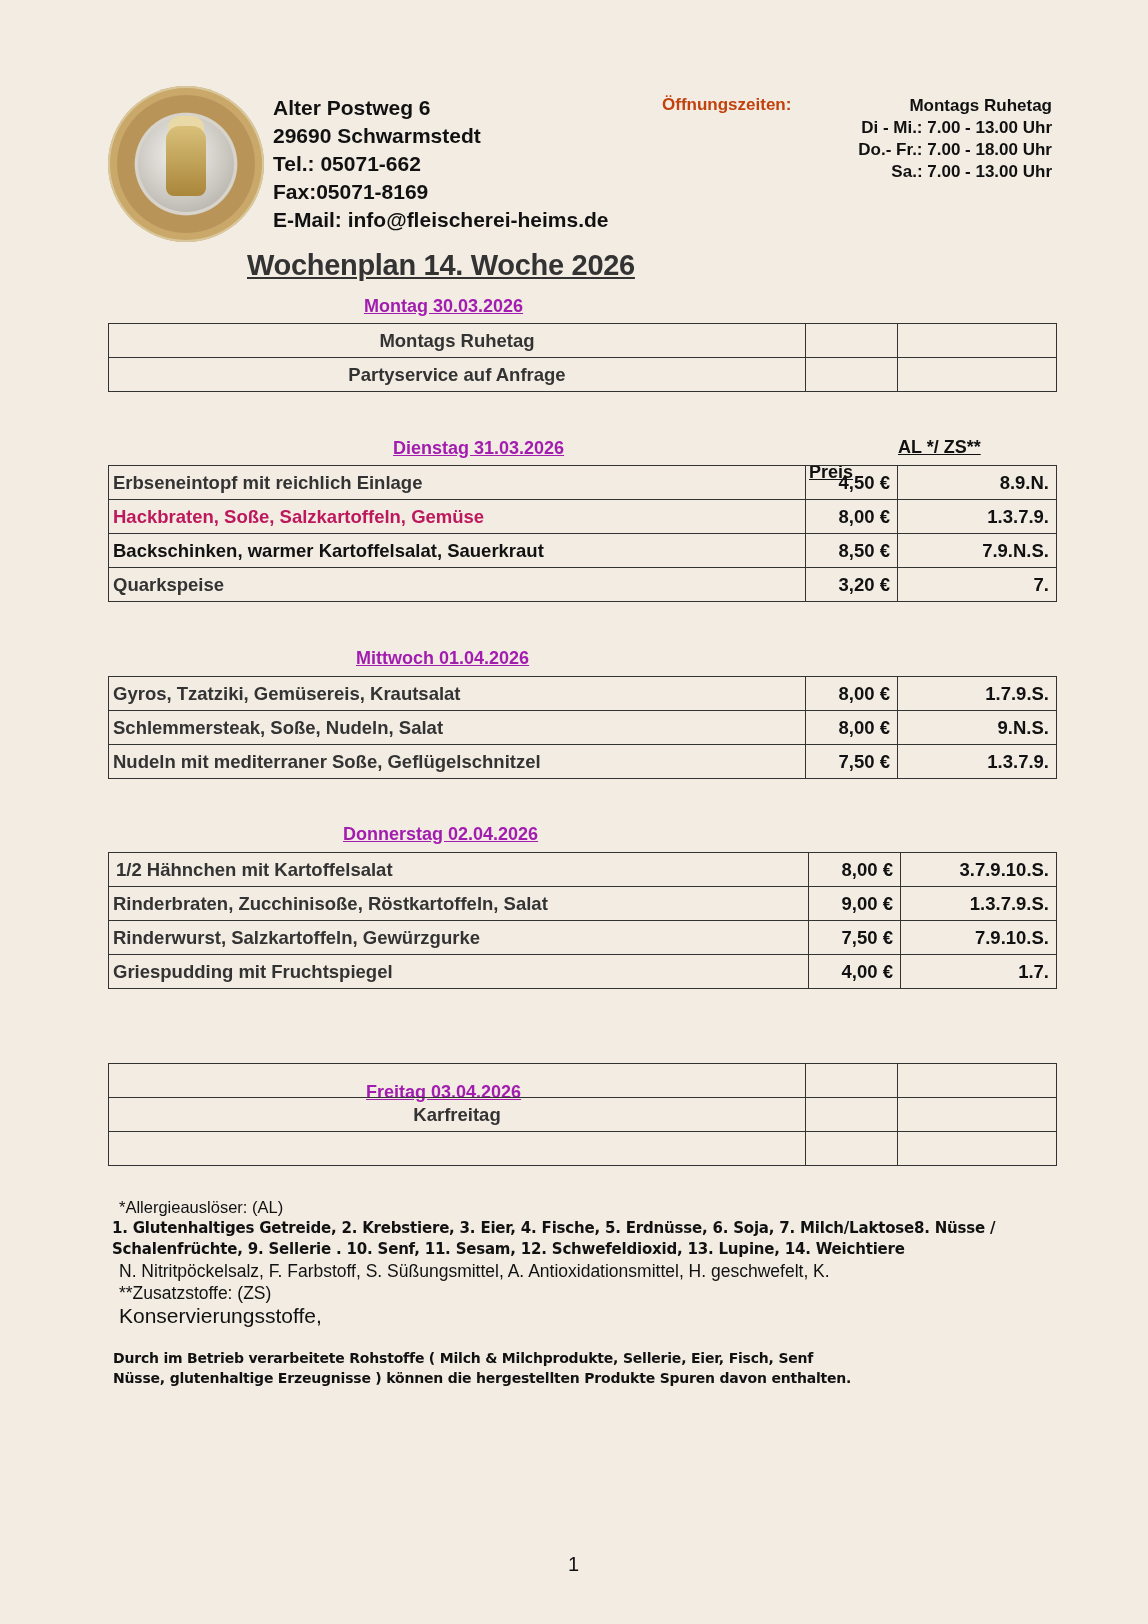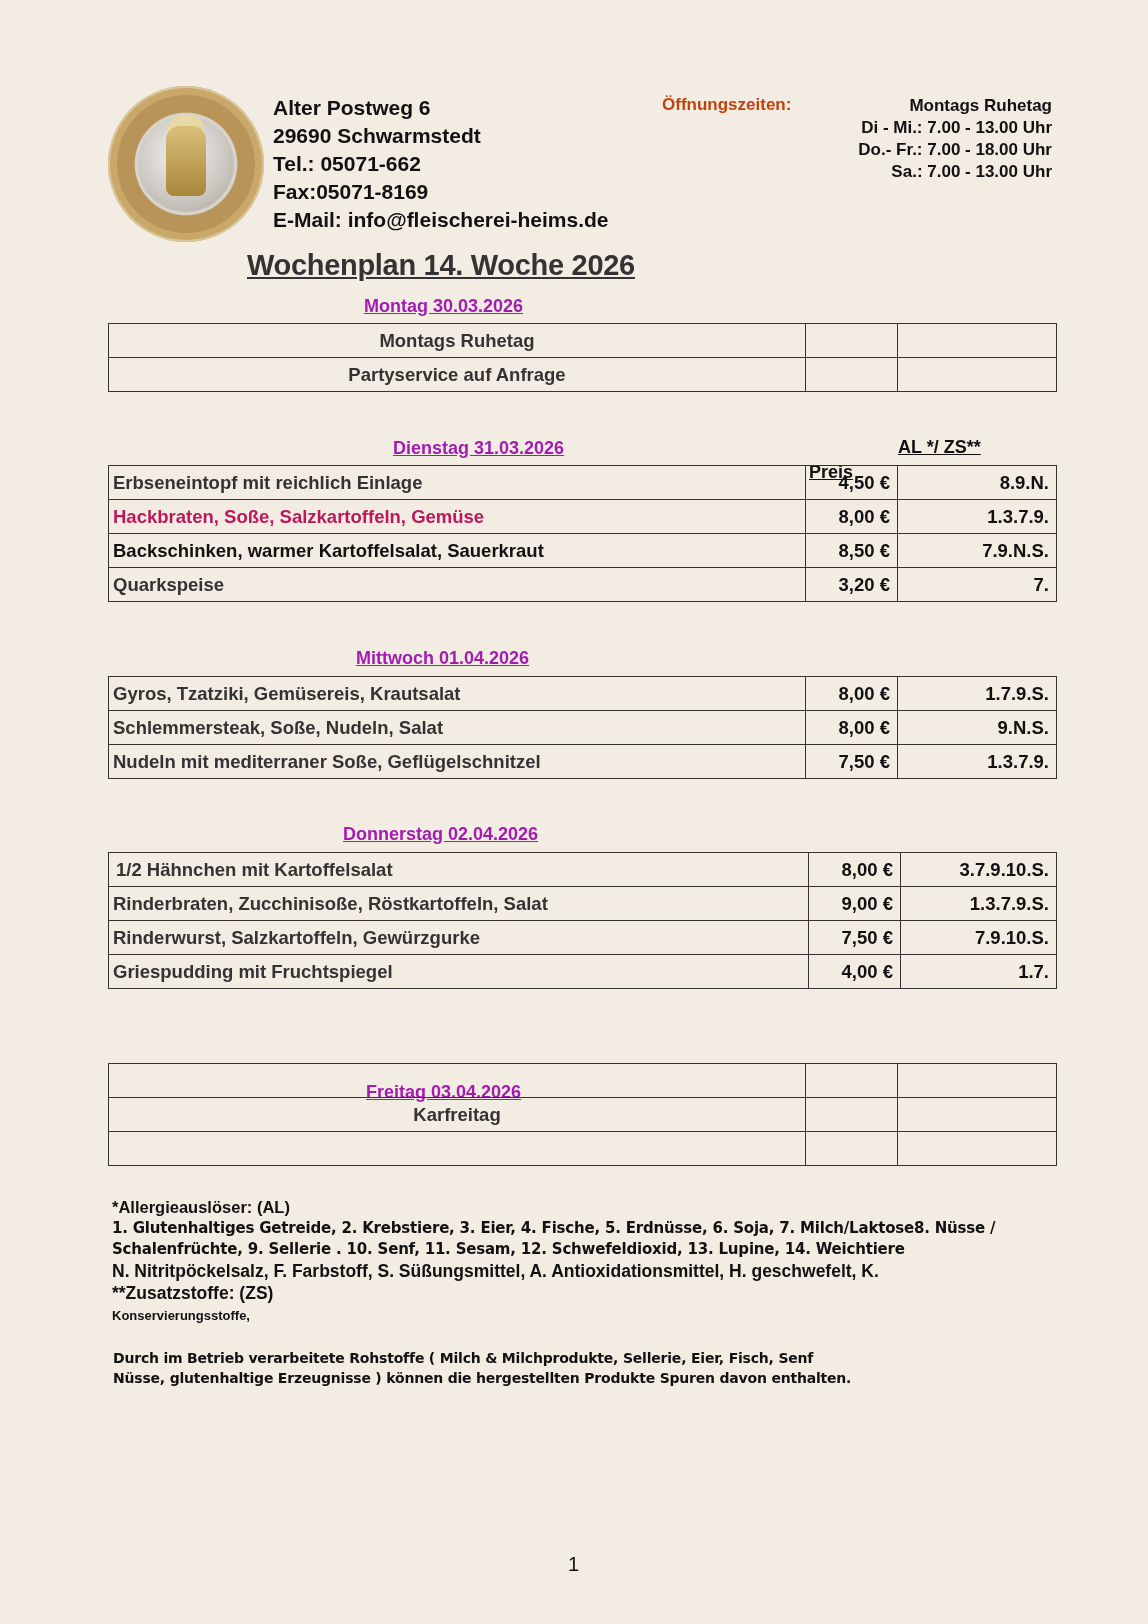--- a/index.html
+++ b/index.html
@@ -22,21 +22,21 @@
            letter-spacing:-0.3px; }
   .dayhead { position:absolute; font-size:18px; font-weight:bold; text-decoration:underline; color:#a21caf; }
   .colhead { position:absolute; font-size:18px; font-weight:bold; text-decoration:underline; color:#111; }
   table.menu { position:absolute; left:108px; width:949px; border-collapse:collapse; }
   table.menu td { border:1.5px solid #333; height:33px; padding:0 4px; font-size:18.5px; font-weight:bold; color:#333; }
   table.menu td.dish { width:688px; }
   table.menu td.price { width:80px; text-align:right; padding-right:7px; color:#111; }
   table.menu td.codes { text-align:right; padding-right:7px; color:#111; }
   table.menu td.center { text-align:center; }
   .legend { left:112px; top:1197px; width:930px; font-size:16.5px; color:#111; line-height:21px; }
-  .legend .b { font-weight:bold; }
+  .legend .b { font-weight:normal;margin-left:7px; }
   .legend .sm { font-family:"DejaVu Sans", sans-serif; font-size:15px; font-weight:bold; letter-spacing:-0.2px; }
   .note { left:113px; top:1348px; font-family:"DejaVu Sans", sans-serif; font-size:14px; font-weight:bold; line-height:20px; color:#111; letter-spacing:-0.2px; }
   .pagenum { left:568px; top:1553px; font-size:20px; color:#111; }
 </style>
 </head>
 <body>
 
 <div class="abs logo">
   <div class="inner"></div>
   <div class="hat"></div>
@@ -172,21 +172,21 @@
   </tr>
 </tbody>
   </table>
 
 <div class="abs legend">
   <div class="b">*Allergieauslöser: (AL)</div>
   <div class="sm">1. Glutenhaltiges Getreide, 2. Krebstiere, 3. Eier, 4. Fische, 5. Erdnüsse, 6. Soja, 7. Milch/Laktose8. Nüsse /</div>
   <div class="sm">Schalenfrüchte, 9. Sellerie . 10. Senf, 11. Sesam, 12. Schwefeldioxid, 13. Lupine,  14. Weichtiere</div>
   <div class="b" style="font-size:17.5px;line-height:23px">N. Nitritpöckelsalz, F. Farbstoff, S. Süßungsmittel, A. Antioxidationsmittel, H. geschwefelt,  K.</div>
   <div class="b" style="font-size:17.5px">**Zusatzstoffe: (ZS)</div>
-  <div class="b" style="font-size:13px;line-height:23px">Konservierungsstoffe,</div>
+  <div class="b" style="font-size:21px;line-height:23px">Konservierungsstoffe,</div>
 </div>
 
 <div class="abs note">
   <div>Durch im Betrieb verarbeitete Rohstoffe ( Milch &amp; Milchprodukte, Sellerie, Eier, Fisch, Senf</div>
   <div>Nüsse, glutenhaltige Erzeugnisse ) können die hergestellten Produkte Spuren davon enthalten.</div>
 </div>
 
 <div class="abs pagenum">1</div>
 
 </body></html>

